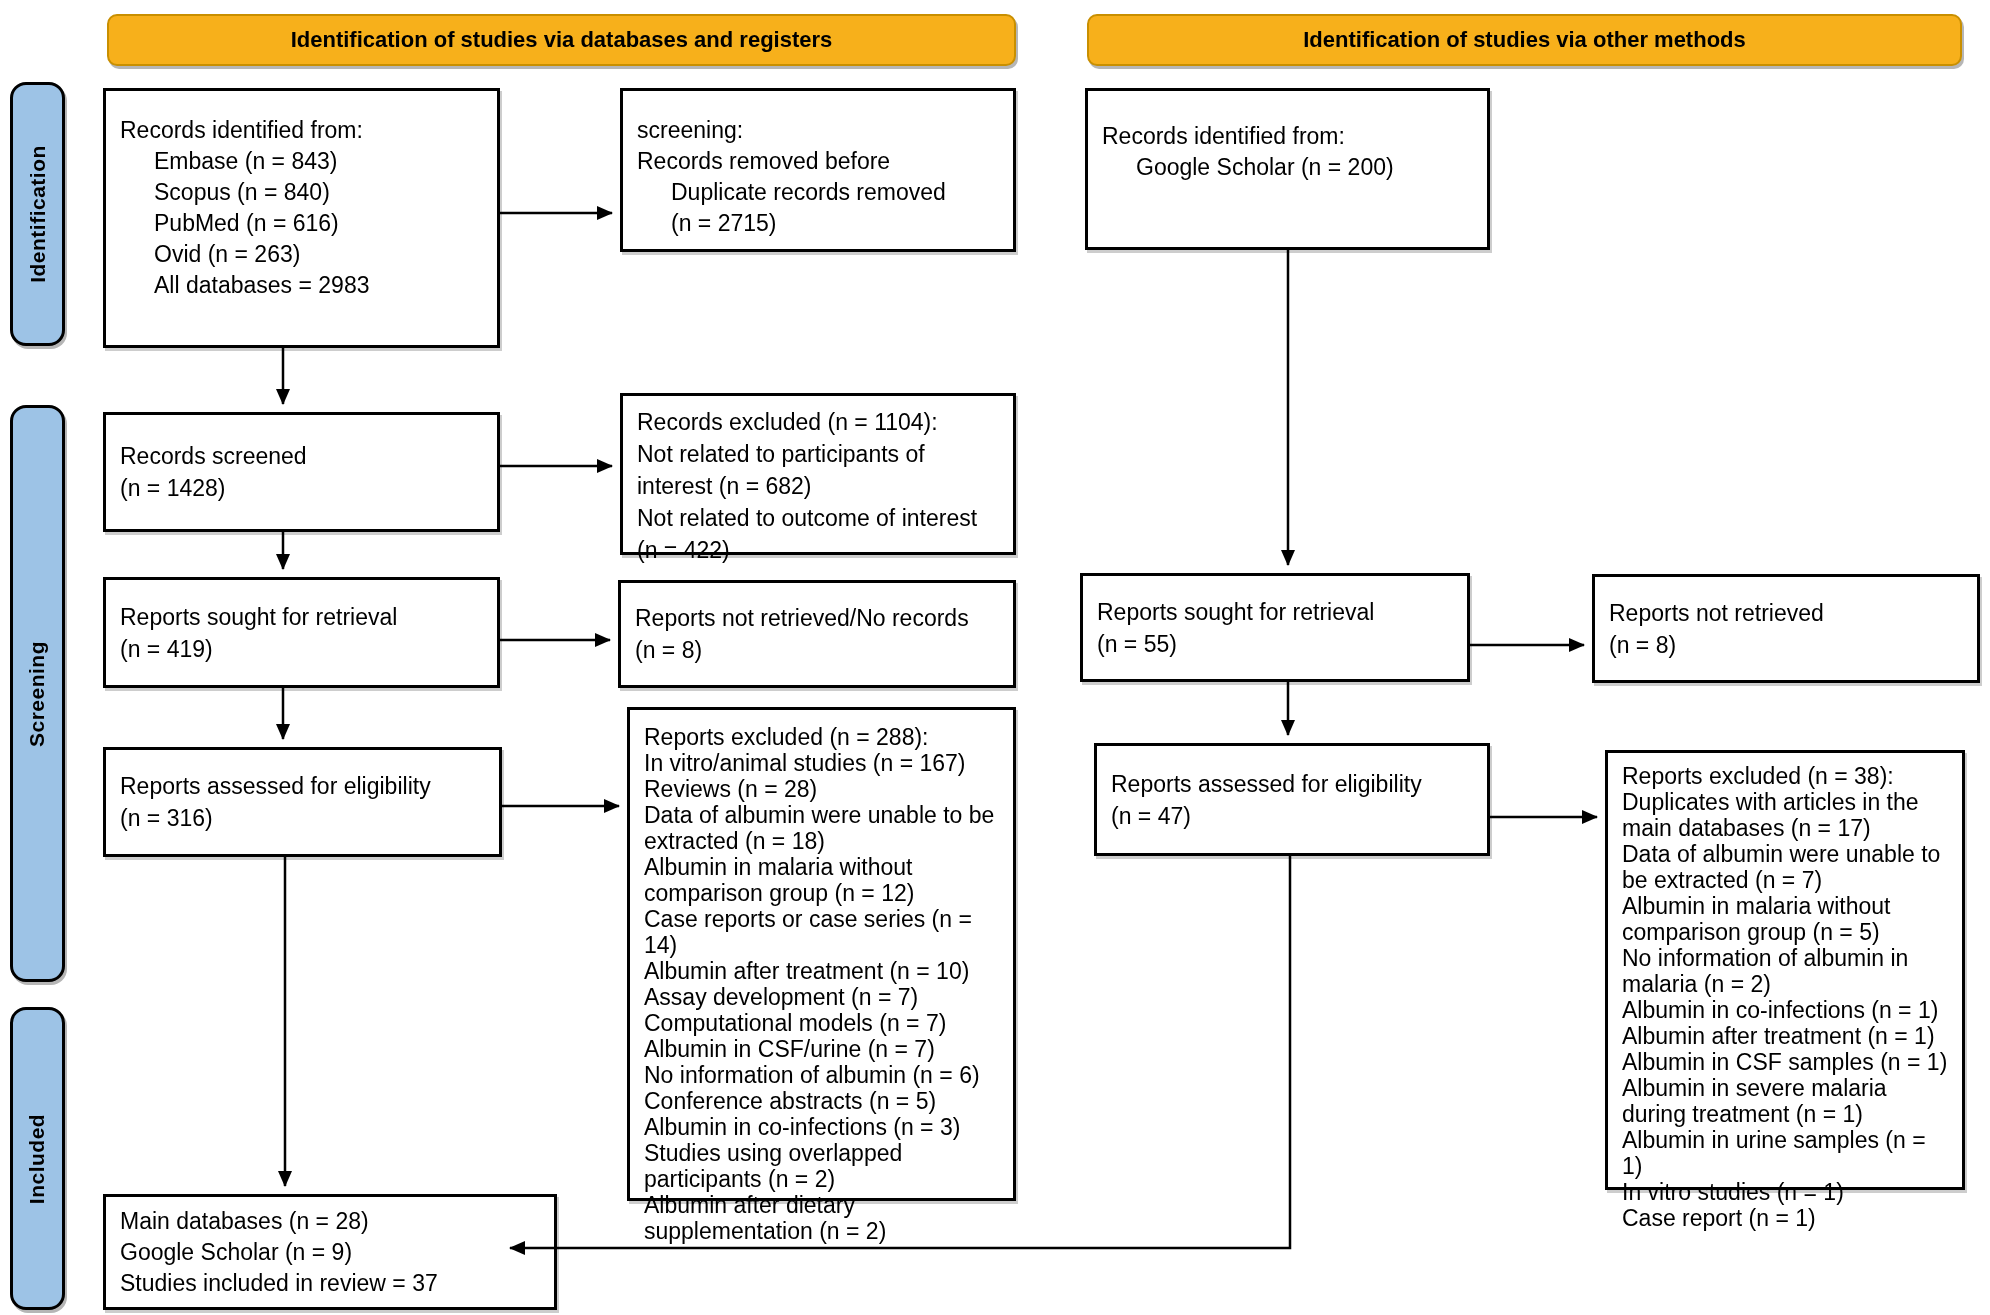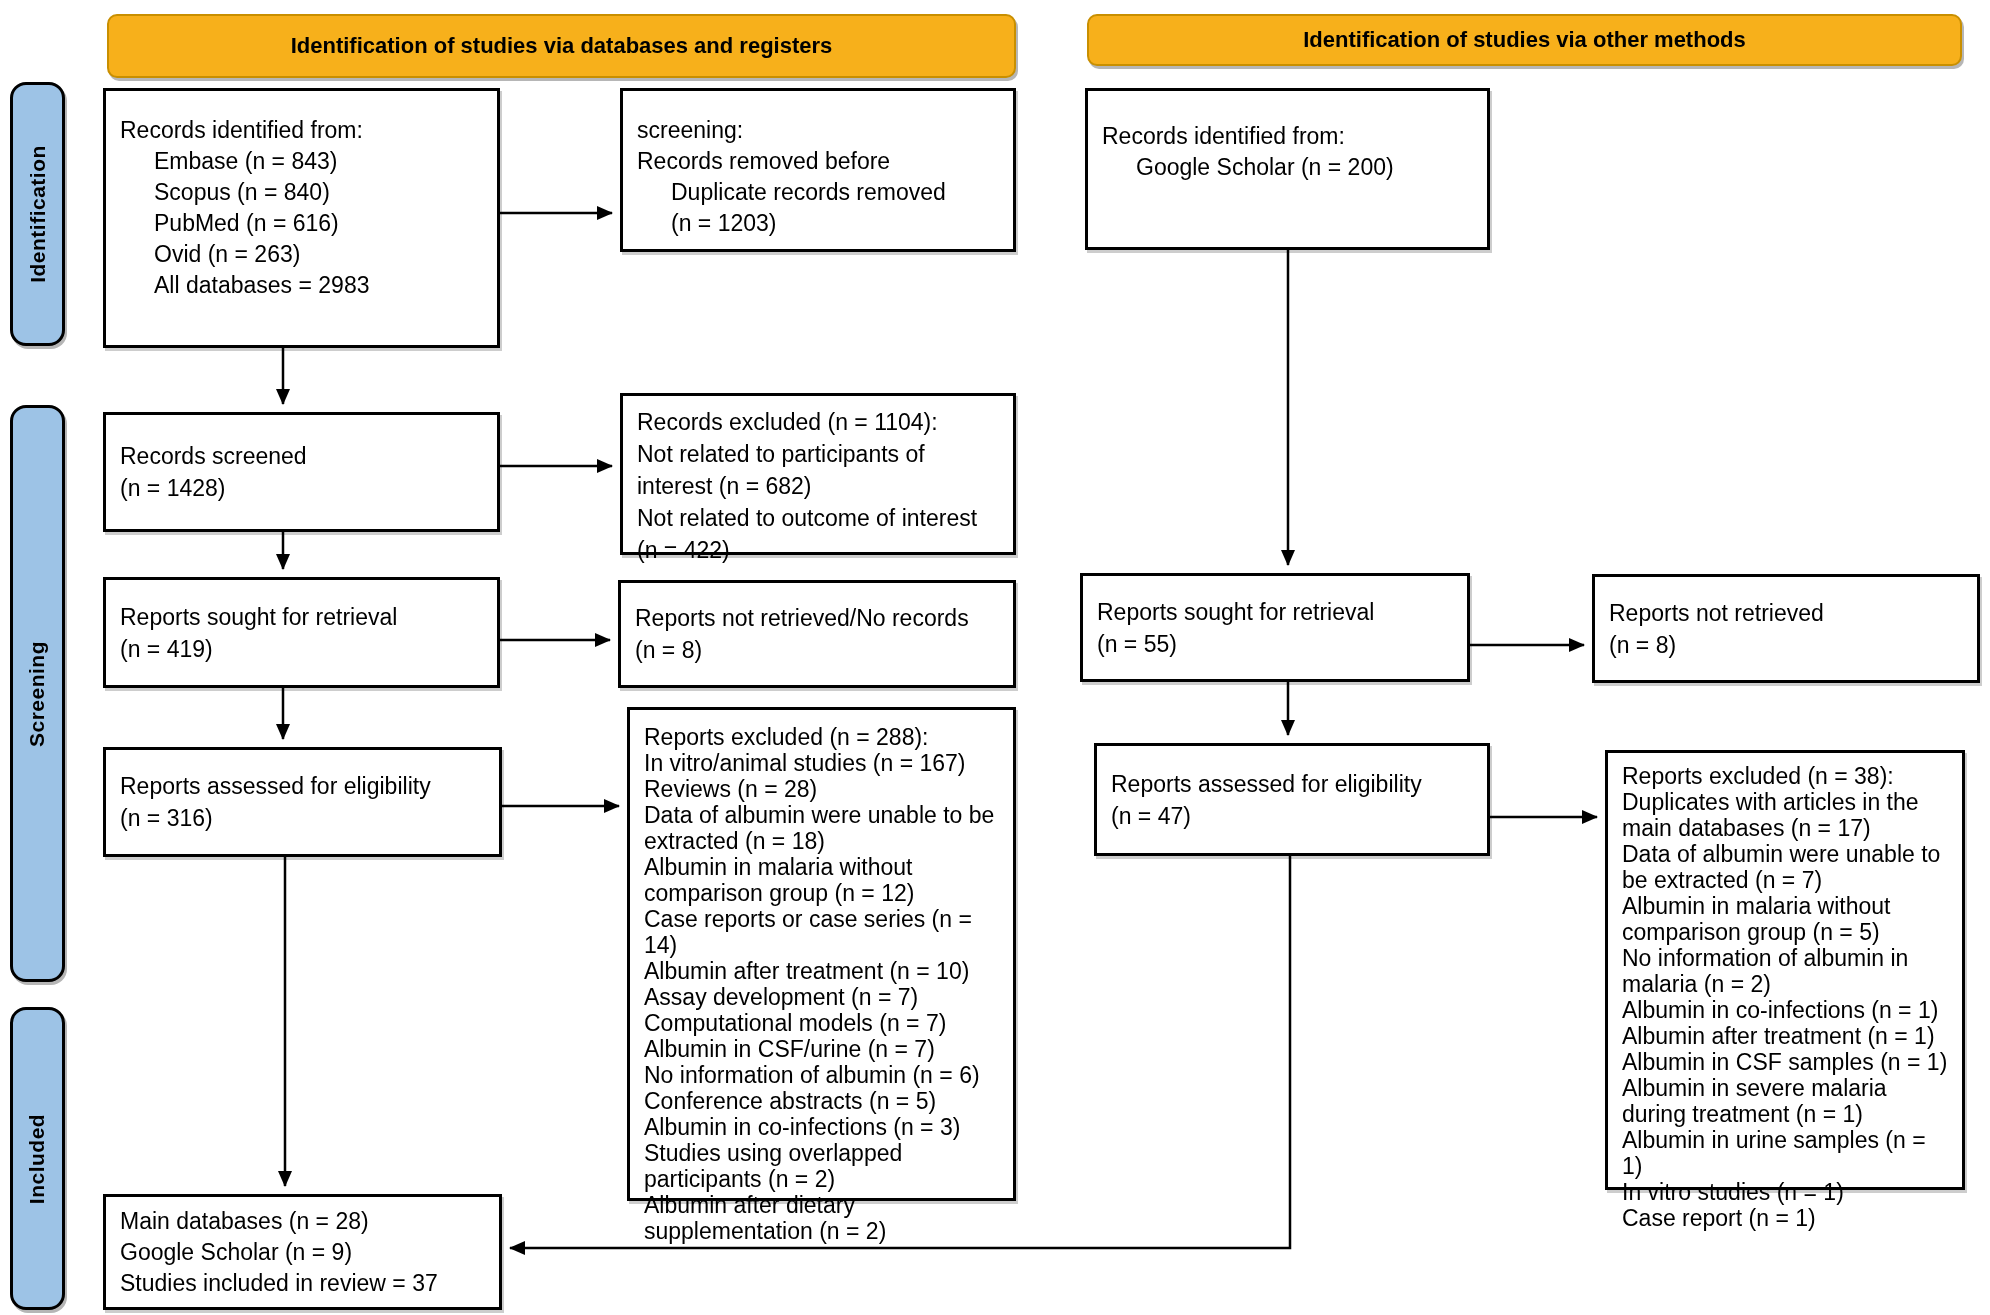--- a/index.html
+++ b/index.html
@@ -54,21 +54,21 @@
   .pt30{padding-top:30px;}
   .pt16{padding-top:14px;}
   .pt12{padding-top:10px;}
   .arrows{position:absolute;left:0;top:0;pointer-events:none;}
 </style>
 </head>
 <body>
 
 <div class="canvas">
 
-  <div class="banner" style="left:107px;top:14px;width:909px;height:64px;">Identification of studies via databases and registers</div>
+  <div class="banner" style="left:107px;top:14px;width:909px;height:52px;">Identification of studies via databases and registers</div>
   <div class="banner" style="left:1087px;top:14px;width:875px;height:52px;">Identification of studies via other methods</div>
 
   <div class="sidebar" style="left:10px;top:82px;width:55px;height:264px;">
     <span>Identification</span>
   </div>
   <div class="sidebar" style="left:10px;top:405px;width:55px;height:577px;">
     <span>Screening</span>
   </div>
   <div class="sidebar" style="left:10px;top:1007px;width:55px;height:303px;">
     <span>Included</span>
@@ -80,21 +80,21 @@
     <div class="ln indent">Scopus (n = 840)</div>
     <div class="ln indent">PubMed (n = 616)</div>
     <div class="ln indent">Ovid (n = 263)</div>
     <div class="ln indent">All databases = 2983</div>
   </div>
 
   <div class="box lh31 pt26" style="left:620px;top:88px;width:396px;height:164px;">
     <div class="ln">screening:</div>
     <div class="ln">Records removed before</div>
     <div class="ln indent">Duplicate records removed</div>
-    <div class="ln indent">(n = 1203)</div>
+    <div class="ln indent">(n = 2715)</div>
   </div>
 
   <div class="box lh32 center" style="left:103px;top:412px;width:397px;height:120px;">
     <div class="ln">Records screened</div>
     <div class="ln">(n = 1428)</div>
   </div>
 
   <div class="box lh32 pt12" style="left:620px;top:393px;width:396px;height:162px;">
     <div class="ln">Records excluded (n = 1104):</div>
     <div class="ln">Not related to participants of interest (n = 682)</div>
@@ -127,21 +127,21 @@
     <div class="ln">Assay development (n = 7)</div>
     <div class="ln">Computational models (n = 7)</div>
     <div class="ln">Albumin in CSF/urine (n = 7)</div>
     <div class="ln">No information of albumin (n = 6)</div>
     <div class="ln">Conference abstracts (n = 5)</div>
     <div class="ln">Albumin in co-infections (n = 3)</div>
     <div class="ln">Studies using overlapped participants (n = 2)</div>
     <div class="ln">Albumin after dietary supplementation (n = 2)</div>
   </div>
 
-  <div class="box lh31 center" style="left:103px;top:1194px;width:399px;height:116px;">
+  <div class="box lh31 center" style="left:103px;top:1194px;width:454px;height:116px;">
     <div class="ln">Main databases (n = 28)</div>
     <div class="ln">Google Scholar (n = 9)</div>
     <div class="ln">Studies included in review = 37</div>
   </div>
 
   <div class="box lh31 pt30" style="left:1085px;top:88px;width:405px;height:162px;">
     <div class="ln">Records identified from:</div>
     <div class="ln indent">Google Scholar (n = 200)</div>
   </div>
 

